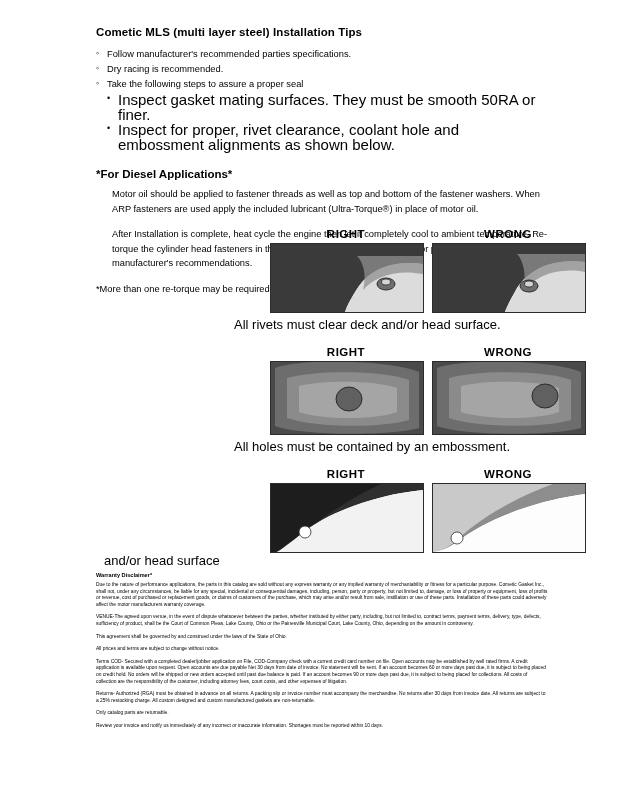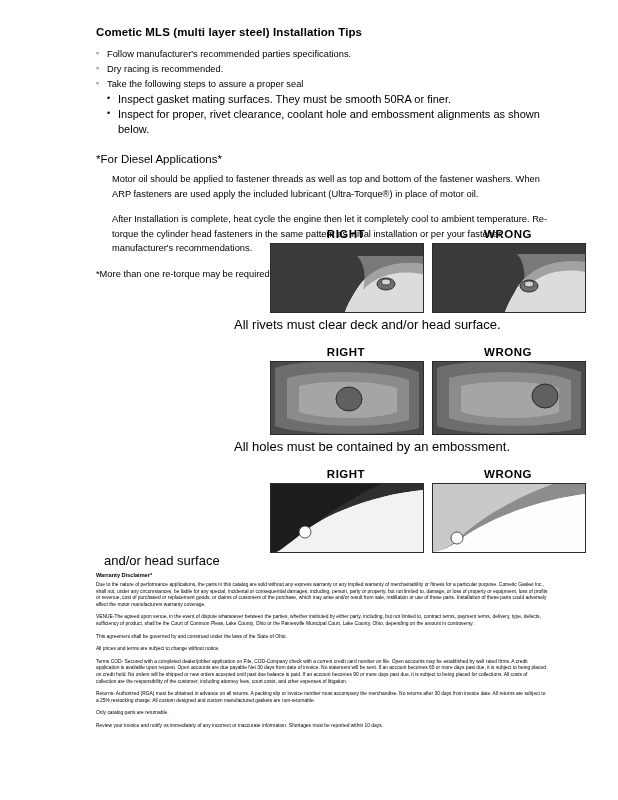--- a/index.html
+++ b/index.html
@@ -50,35 +50,35 @@
     left: 0;
     top: -1px;
     font-size: 9px;
   }
   ul.sub {
     list-style: none;
     margin: 0;
     padding: 0 0 0 11px;
   }
   ul.sub > li {
-    font-size: 11px;
+    font-size: 15px;
     line-height: 15px;
     position: relative;
     padding-left: 11px;
   }
   ul.sub > li::before {
     content: "\2022";
     position: absolute;
     left: 0;
     top: -1px;
     font-size: 9px;
   }
   h2.subtitle {
     font-size: 11.5px;
-    font-weight: normal;
+    font-weight: bold;
     margin: 16px 0 7px 0;
   }
   p.para {
     font-size: 9.3px;
     line-height: 14.6px;
     margin: 0 0 11px 16px;
   }
   p.note {
     font-size: 9.3px;
     line-height: 14.6px;

